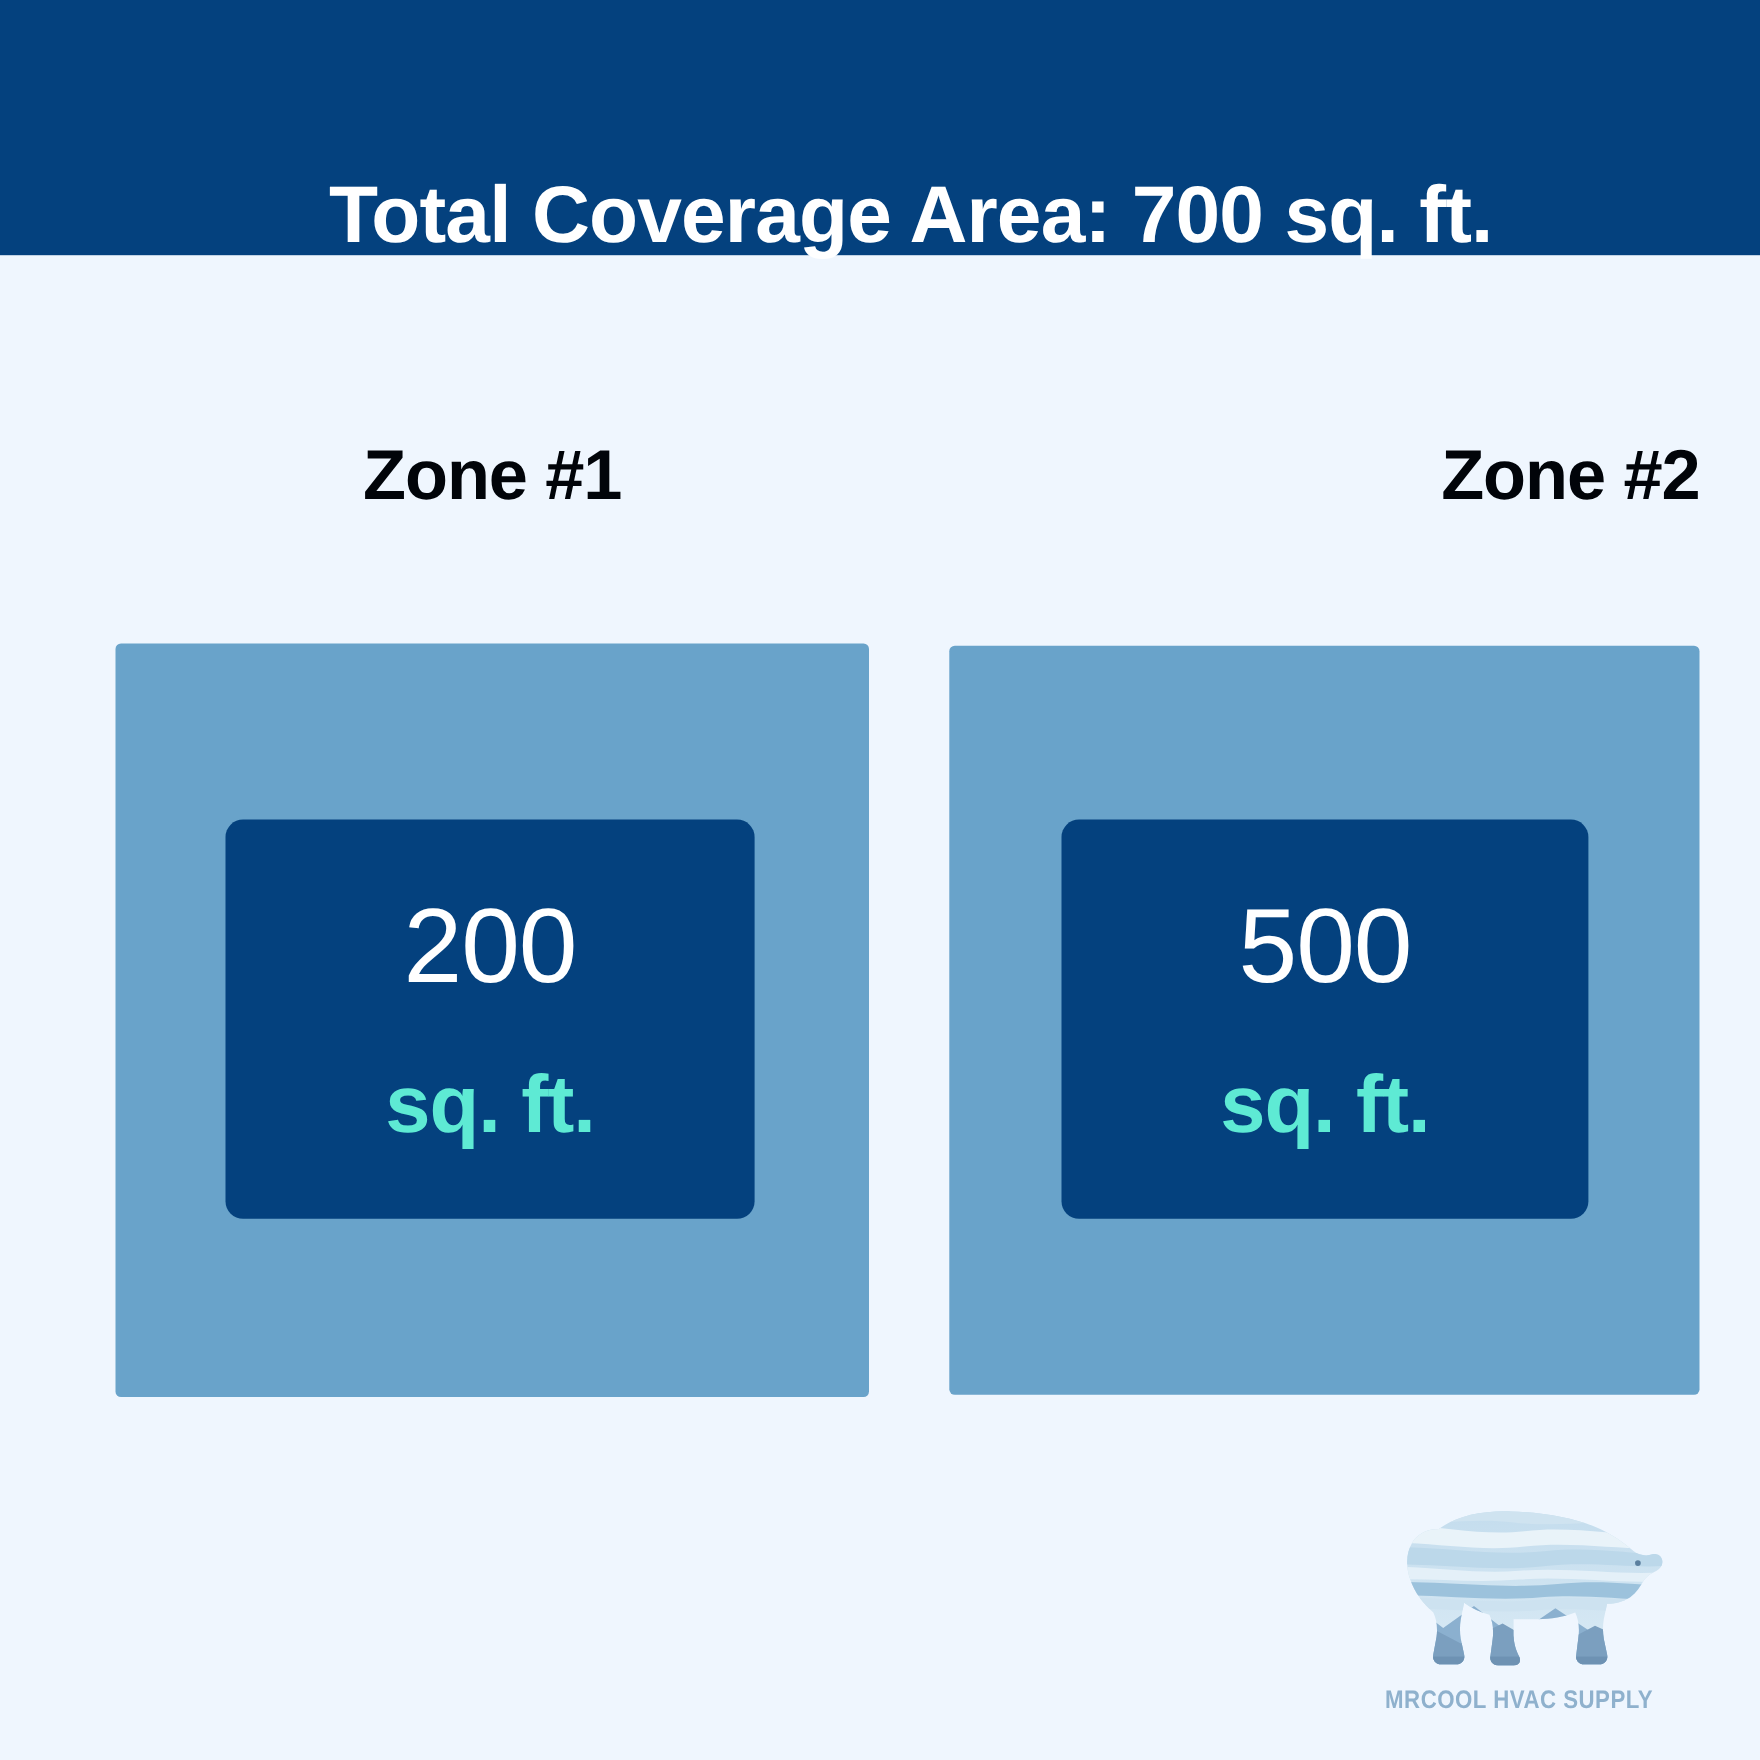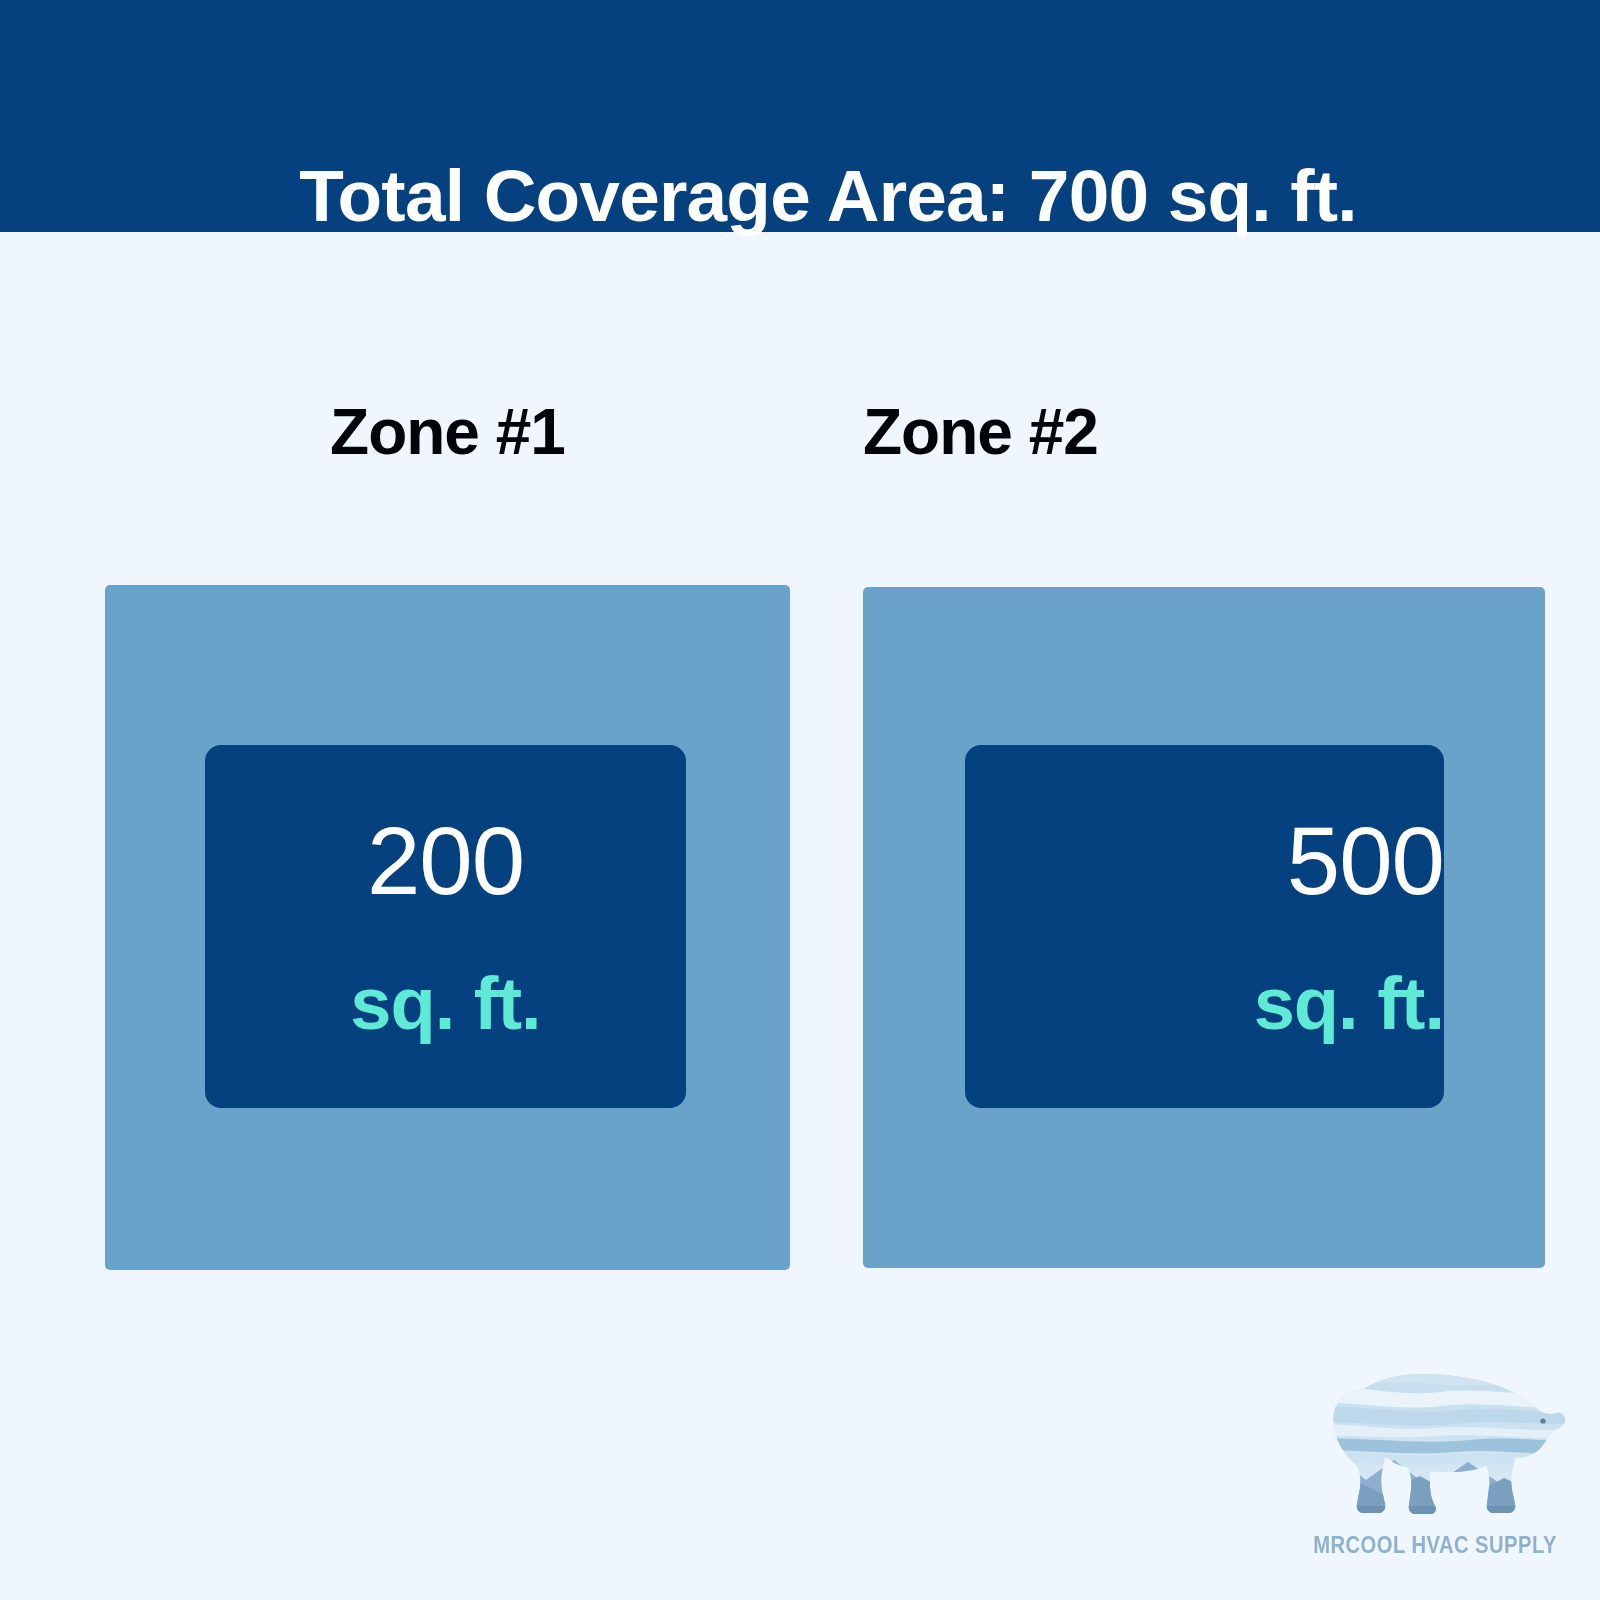--- a/index.html
+++ b/index.html
@@ -50,63 +50,63 @@
   .zone-label {
     position: absolute;
     color: #010409;
     font-size: 64px;
     font-weight: 700;
     letter-spacing: -1px;
     line-height: 1;
     white-space: nowrap;
   }
   .zone-label-1 { left: 105px; top: 168px; width: 685px; text-align: center; }
-  .zone-label-2 { left: 863px; top: 168px; width: 682px; text-align: left; }
+  .zone-label-2 { left: 863px; top: 168px; width: 682px; text-align: right; }
 
   .outer-box {
     position: absolute;
     background: #69a3ca;
     border-radius: 5px;
   }
   .outer-box-1 { left: 105px; top: 353px; width: 685px; height: 685px; }
   .outer-box-2 { left: 863px; top: 355px; width: 682px; height: 681px; }
 
   .inner-box {
     position: absolute;
     background: #04417e;
     border-radius: 16px;
     display: flex;
     flex-direction: column;
     align-items: center;
     justify-content: center;
     box-sizing: border-box;
   }
   .inner-box-1 { left: 205px; top: 513px; width: 481px; height: 363px; }
-  .inner-box-2 { left: 965px; top: 513px; width: 479px; height: 363px; align-items: flex-end; }
+  .inner-box-2 { left: 965px; top: 513px; width: 479px; height: 363px; }
 
   .inner-value {
     color: #ffffff;
     font-size: 96px;
     font-weight: 400;
     line-height: 1;
     letter-spacing: -1px;
   }
   .inner-unit {
     color: #5eead4;
     font-size: 74px;
     font-weight: 700;
     line-height: 1;
     letter-spacing: -1px;
     margin-top: 58px;
   }
 
   
   .logo {
     position: absolute;
-    left: 1290px;
+    left: 1236px;
     top: 1368px;
     width: 290px;
     height: 215px;
   }
   .logo-mark {
     width: 290px;
     height: 160px;
     display: block;
   }
   .logo-wordmark {

